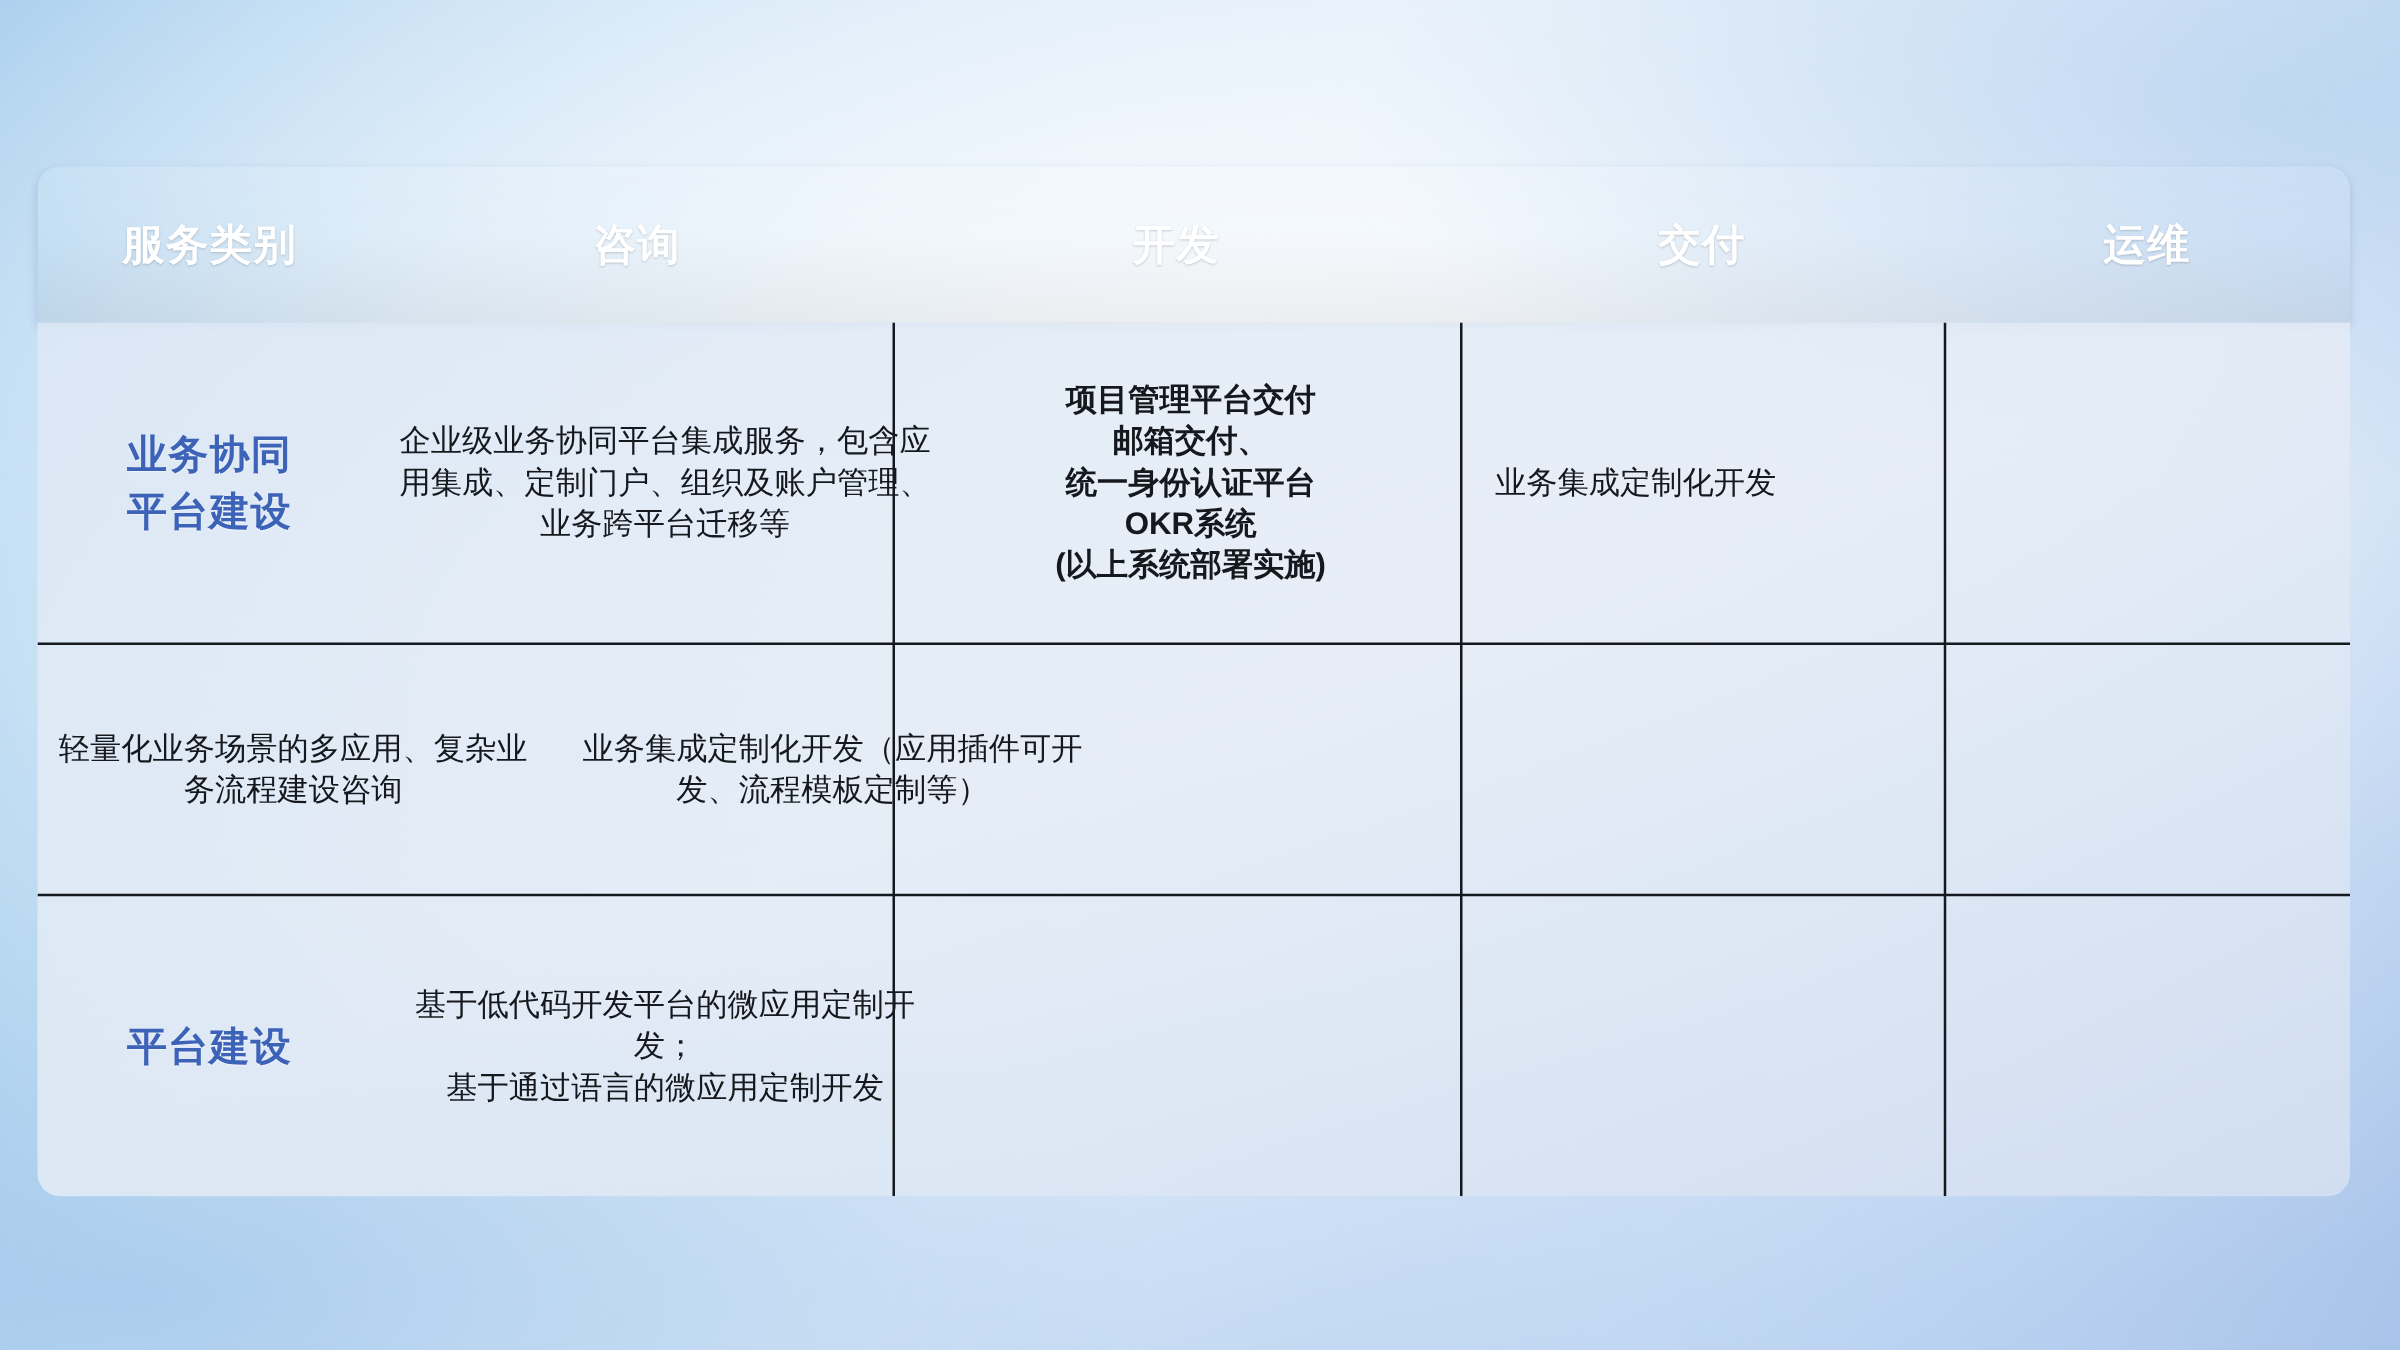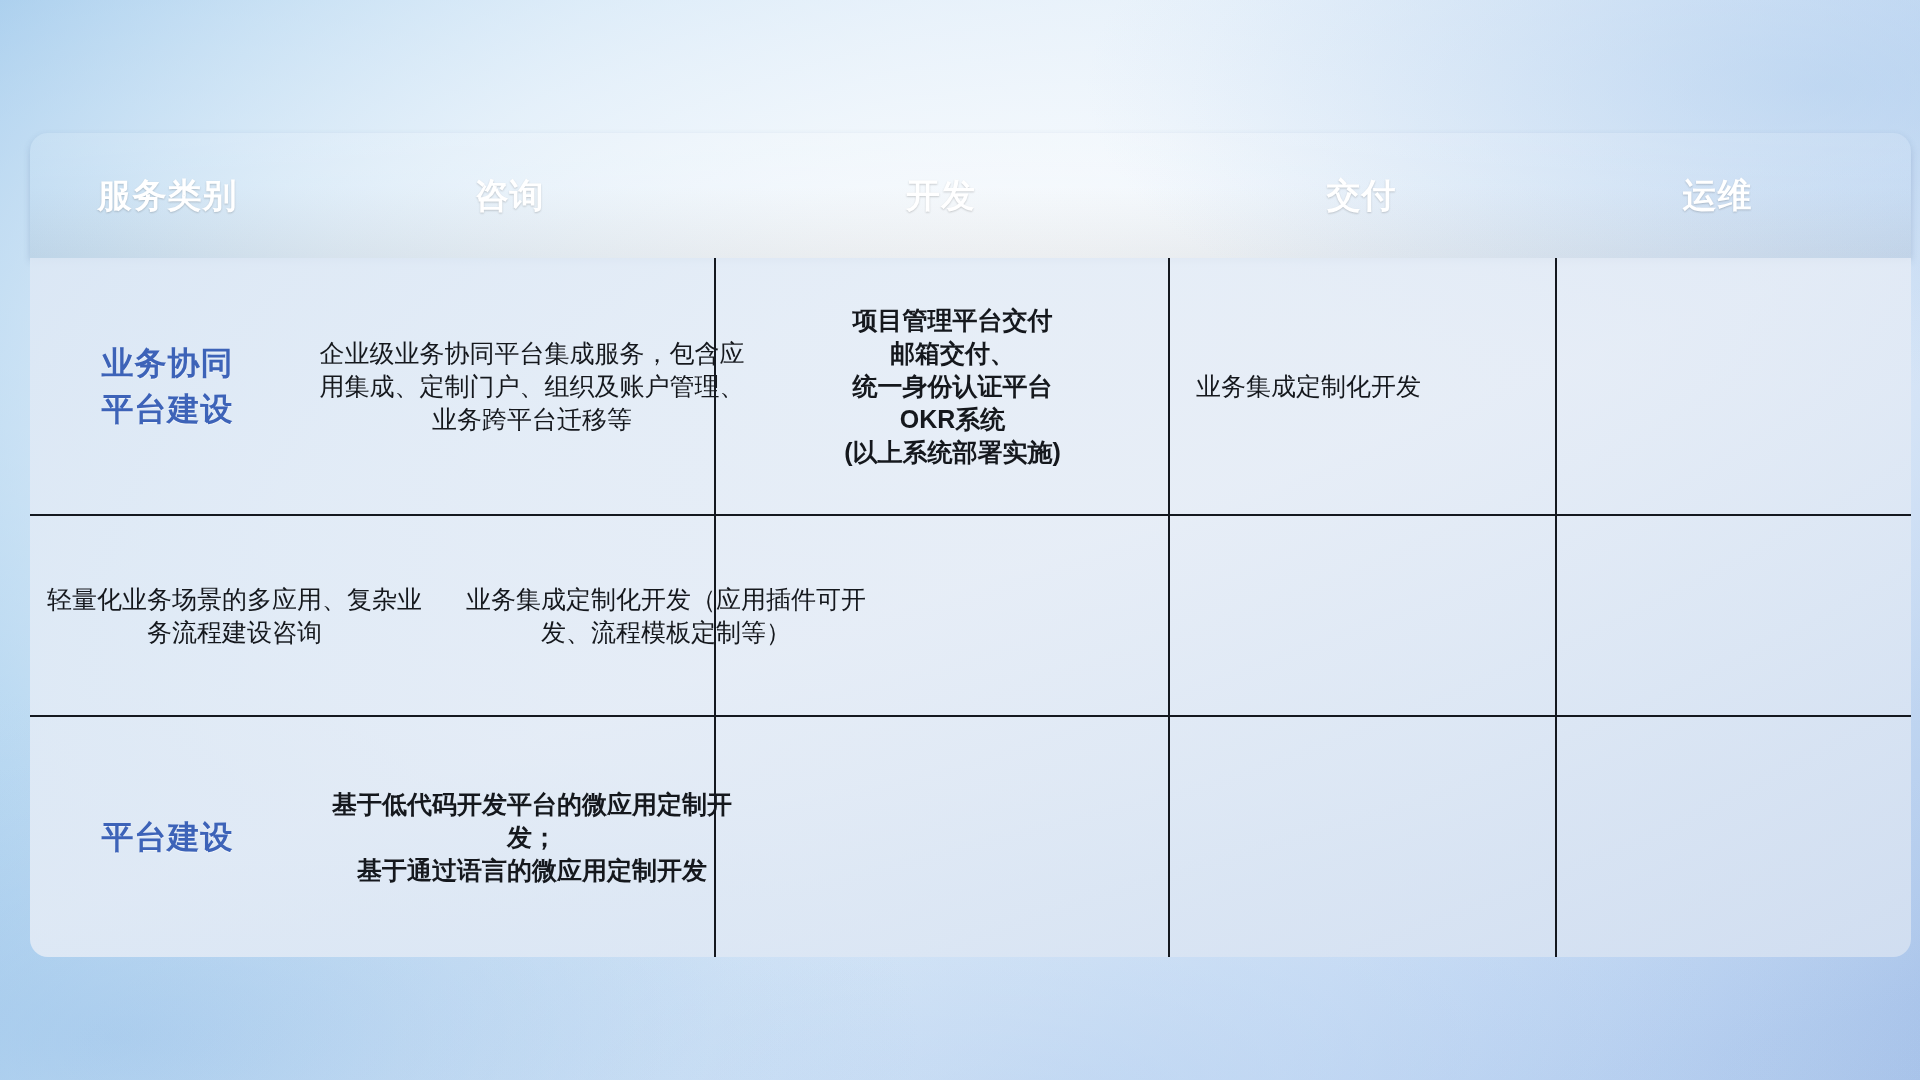--- a/index.html
+++ b/index.html
@@ -29,21 +29,21 @@
     content:"";position:absolute;inset:0;
     background:
       radial-gradient(60% 45% at 6% 96%, rgba(150,190,232,0.55) 0%, rgba(150,190,232,0) 70%),
       radial-gradient(55% 40% at 95% 8%, rgba(160,196,234,0.45) 0%, rgba(160,196,234,0) 70%),
       radial-gradient(70% 40% at 55% 102%, rgba(168,200,238,0.45) 0%, rgba(168,200,238,0) 75%);
   }
 
   
   #table{
     position:absolute;
-    left:30px;top:133px;width:1850px;height:824px;padding-left:31px;
+    left:30px;top:133px;width:1850px;height:824px;
   }
 
   
   .thead{
     position:absolute;left:0;top:0;width:100%;height:125px;
     border-radius:18px 18px 0 0;
     background:linear-gradient(90deg,
       #d2042b 0%,
       #cf0527 13%,
       #c21240 30%,
@@ -140,21 +140,21 @@
 
     <div class="row r2">
       <div class="cell c1">轻量化业务场景的多应用、复杂业务流程建设咨询</div>
       <div class="cell c2">业务集成定制化开发（应用插件可开发、流程模板定制等）</div>
       <div class="cell c3"></div>
       <div class="cell c4"></div>
     </div>
 
     <div class="row r3">
       <div class="cell c0 cat">平台建设</div>
-      <div class="cell c2" style="white-space: pre-line; font-weight: bold;">基于低代码开发平台的微应用定制开发；
+      <div class="cell c2" style="white-space: pre-line;">基于低代码开发平台的微应用定制开发；
 基于通过语言的微应用定制开发</div>
       <div class="cell c4"></div>
     </div>
 
     <div class="vline v1"></div>
     <div class="vline v2"></div>
     <div class="vline v3"></div>
 
   </div>
 </div>

